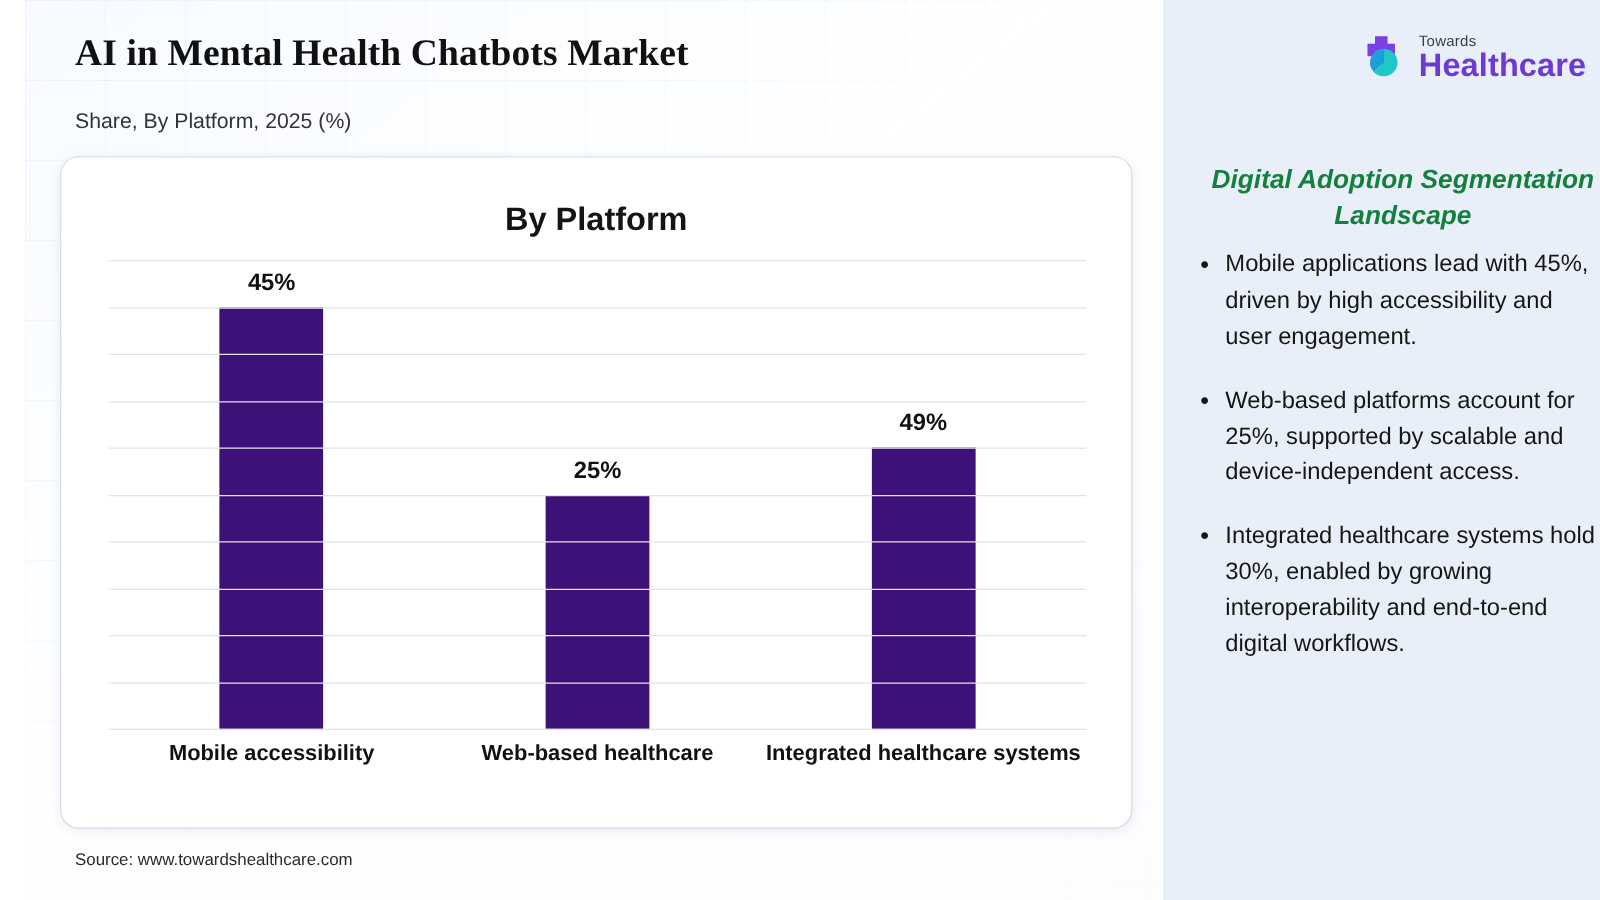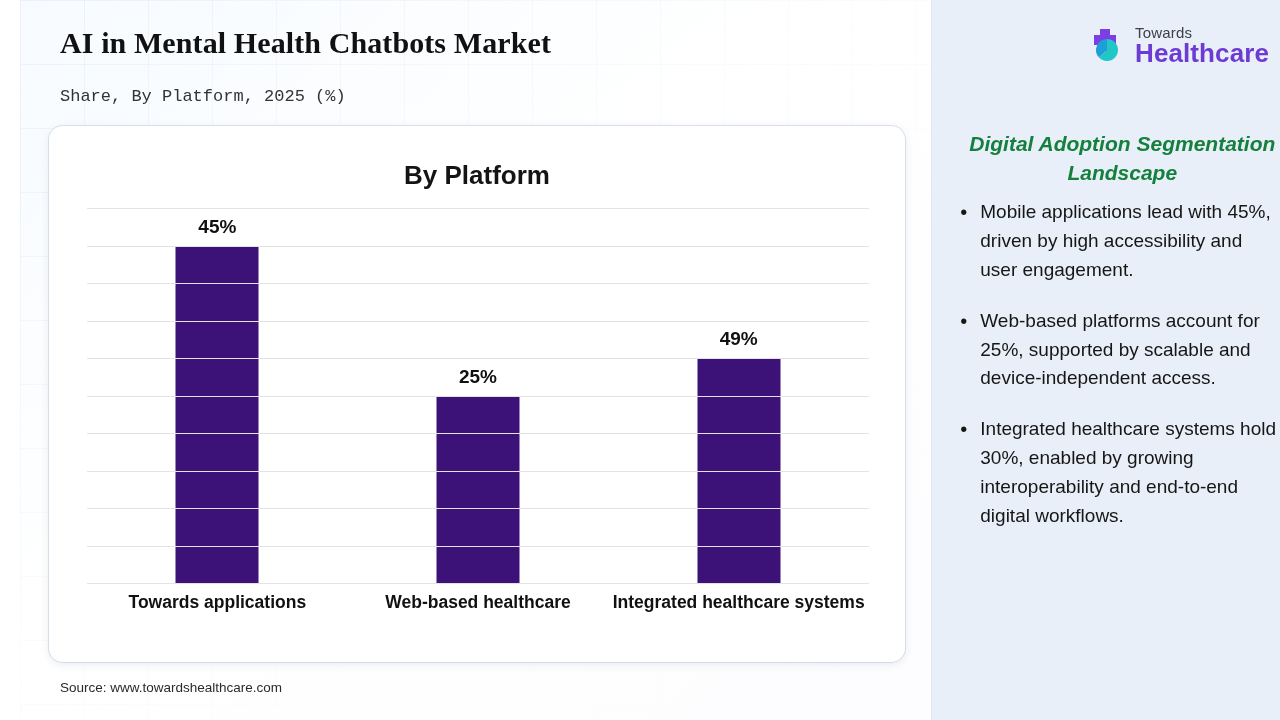--- a/index.html
+++ b/index.html
@@ -47,21 +47,21 @@
     font-family: "Liberation Serif", serif;
     font-weight: bold;
     font-size: 30px;
     color: #111111;
     letter-spacing: 0.1px;
   }
   .subtitle {
     position: absolute;
     left: 40px;
     top: 87px;
-    font-family: Liberation Mono, monospace;
+    font-family: Liberation Sans, sans-serif;
     font-size: 17px;
     color: #333333;
   }
   .card {
     position: absolute;
     left: 29px;
     top: 126px;
     width: 856px;
     height: 536px;
     background: #ffffff;
@@ -163,21 +163,21 @@
     height: 42px;
     position: relative;
     flex: none;
   }
   .logo-text {
     display: flex;
     flex-direction: column;
     line-height: 1.02;
   }
   .logo-top {
-    font-size: 15px;
+    font-size: 12px;
     color: #3b3f46;
     letter-spacing: 0.2px;
   }
   .logo-bottom {
     font-size: 26px;
     font-weight: bold;
     color: #6d3bd4;
     letter-spacing: 0.1px;
   }
   .panel-heading {
@@ -254,21 +254,21 @@
           <div class="gridline" style="top: 225px;"></div>
           <div class="gridline" style="top: 187.5px;"></div>
           <div class="gridline" style="top: 150px;"></div>
           <div class="gridline" style="top: 112.5px;"></div>
           <div class="gridline" style="top: 75px;"></div>
           <div class="gridline" style="top: 37.5px;"></div>
           <div class="gridline" style="top: 0px;"></div>
         </div>
 
       <div class="cat-labels" id="cats">
-          <div class="cat">Towards applications</div>
+          <div class="cat">Mobile accessibility</div>
           <div class="cat">Web-based healthcare</div>
           <div class="cat">Integrated healthcare systems</div>
         </div>
     </div>
 
     <div class="source">Source: www.towardshealthcare.com</div>
   </div>
 
   <div class="right-panel">
     <div class="logo">

